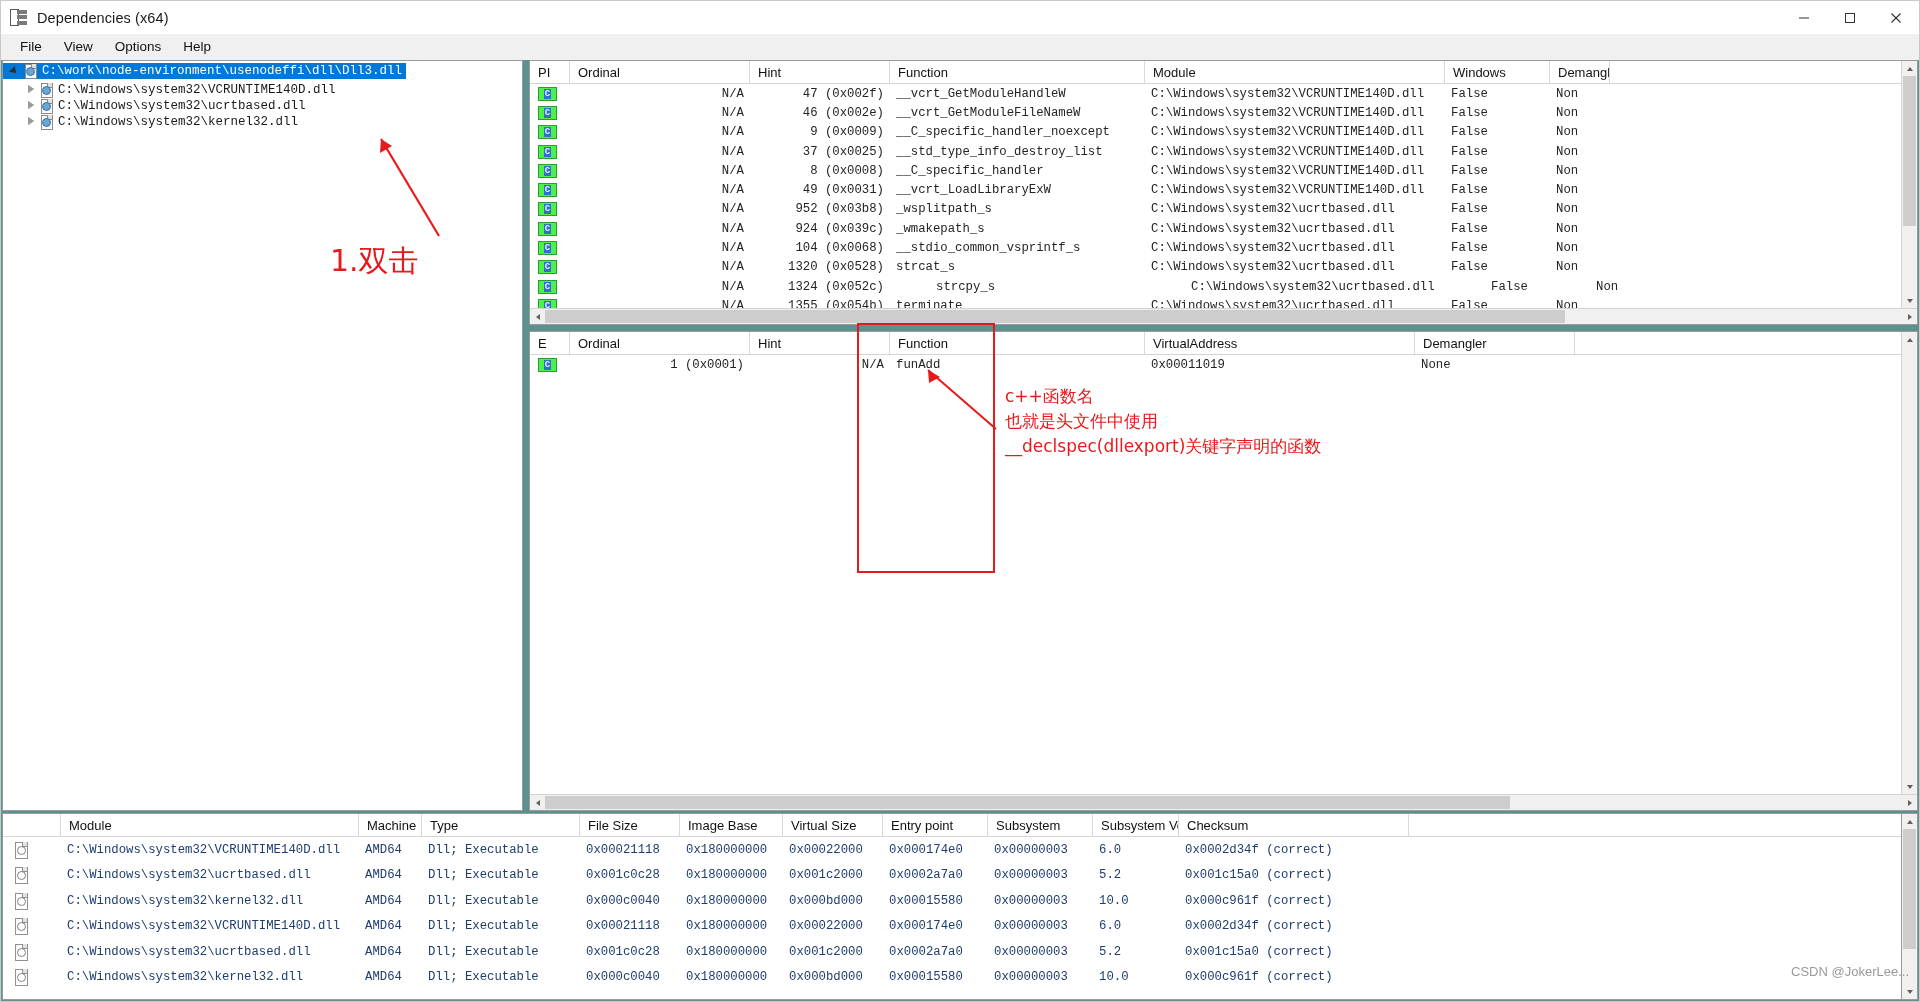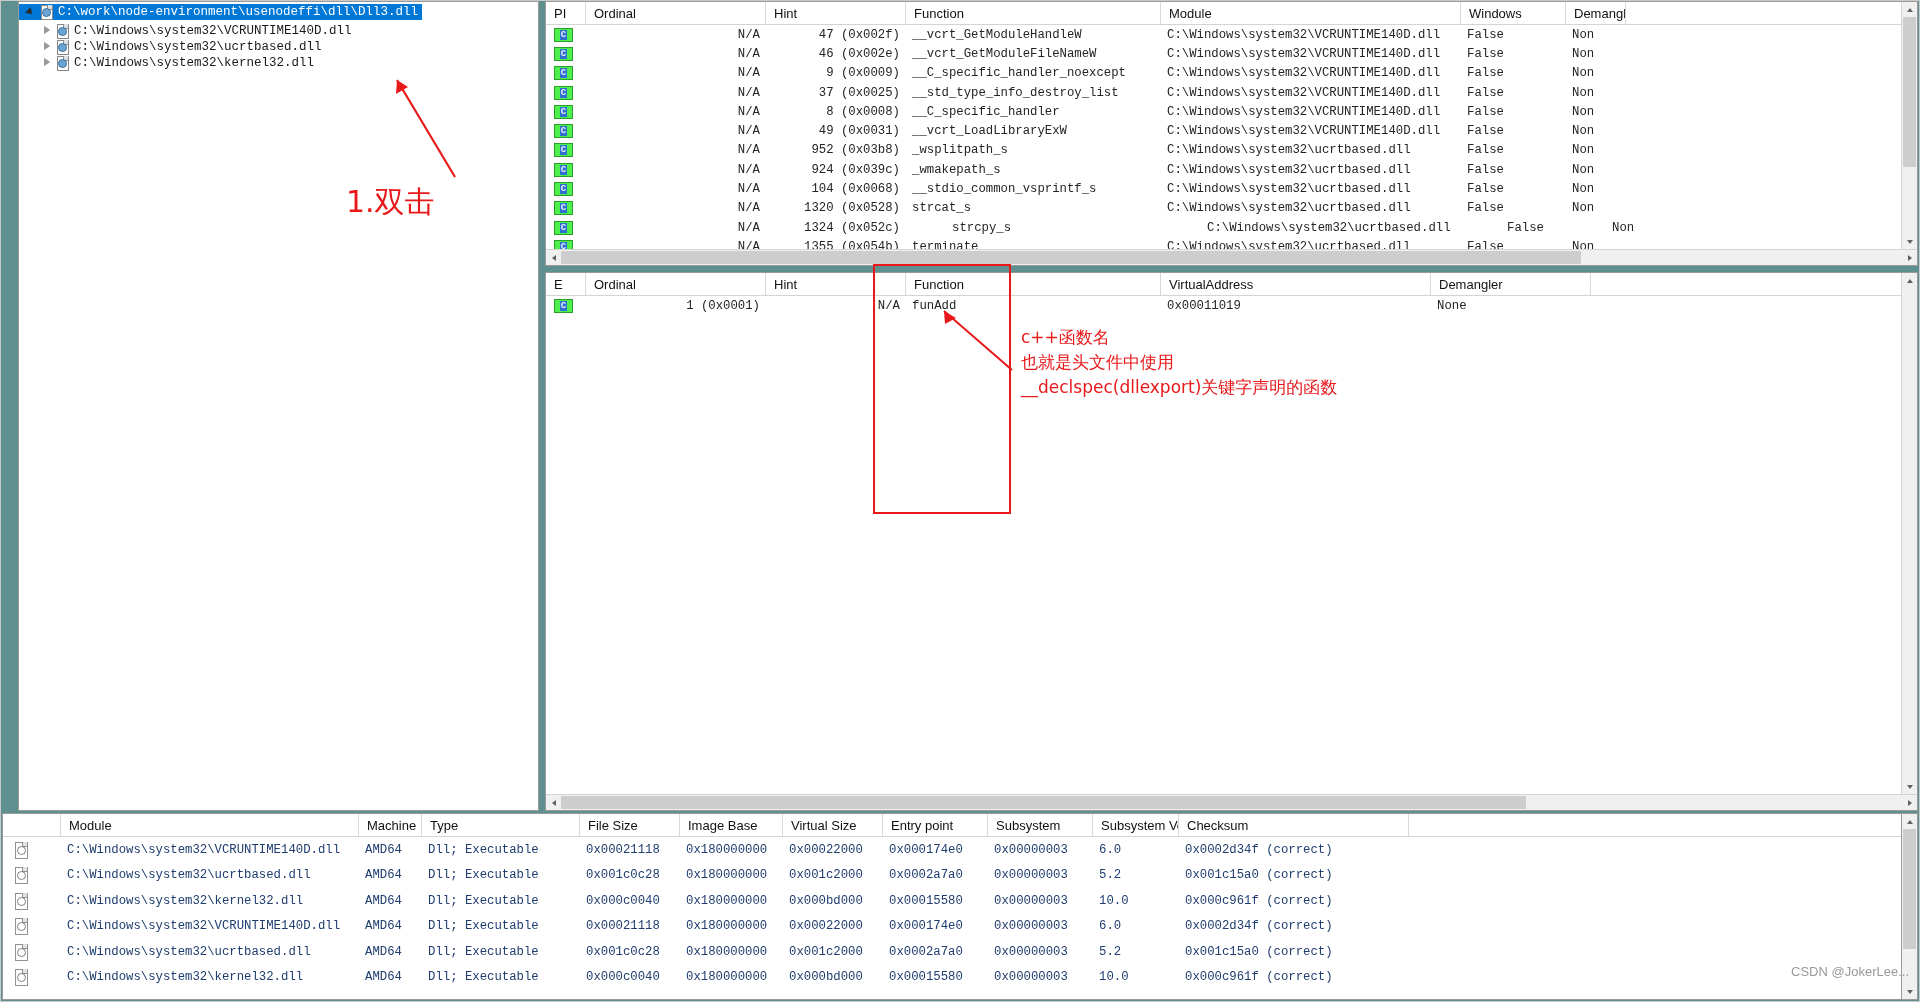--- a/index.html
+++ b/index.html
@@ -43,21 +43,21 @@
   .tab-label{font-size:13.5px;color:#111;margin-right:7px;}
   .tab-close{width:13px;height:13px;border-radius:50%;background:#c9c9c9;position:relative;}
   .tab-close:before,.tab-close:after{content:"";position:absolute;left:2.7px;top:6px;width:7.5px;
        height:1.6px;background:#fff;}
   .tab-close:before{transform:rotate(45deg);}
   .tab-close:after{transform:rotate(-45deg);}
 
   
   .main{flex:1;display:flex;min-height:0;background:#5f9090;}
   .left-pane{width:521px;min-width:521px;background:#fff;border:1px solid #9a9a9a;
-             box-sizing:border-box;margin:0 0 0 17px;position:relative;overflow:hidden;}
+             box-sizing:border-box;margin:0 0 0 1px;position:relative;overflow:hidden;}
   .splitterv{width:6px;background:#5f9090;}
   .right-pane{flex:1;display:flex;flex-direction:column;min-width:0;margin-right:1px;}
 
   
   .tree{padding-top:2px;font-family:"Liberation Mono", monospace;font-size:12.5px;}
   .tnode{display:flex;align-items:center;height:16px;padding-left:6px;white-space:nowrap;}
   .tnode.lvl1{padding-left:22px;}
   .arrow{width:13px;height:13px;position:relative;flex:none;}
   .arrow.expanded:after{content:"";position:absolute;left:2px;top:2.5px;
         border-left:6px solid #2b2b2b;border-top:4.5px solid transparent;
@@ -155,21 +155,54 @@
   .status-text{font-family:"Liberation Mono", monospace;font-size:12px;color:#333;
                white-space:nowrap;}
   .watermark{position:absolute;right:10px;bottom:22px;color:#9a9a9a;font-size:13px;
              font-family:"Liberation Sans", sans-serif;}
 </style>
 </head>
 <body>
 
 <div class="app">
 
-
+  <div class="titlebar">
+    <div class="title-ico">
+      <div class="sq s1"></div>
+        <div class="sq s2"></div>
+        <div class="sq s3"></div>
+        <div class="sq s4"></div>
+    </div>
+    <div class="title-text">Dependencies (x64)</div>
+    <div class="wbtns">
+      <div class="wbtn">
+        <svg width="12" height="12" viewBox="0 0 12 12">
+            <line x1="1" y1="6" x2="11" y2="6" stroke="#333" stroke-width="1"></line>
+          </svg>
+      </div>
+      <div class="wbtn">
+        <svg width="12" height="12" viewBox="0 0 12 12">
+            <rect x="1.5" y="1.5" width="9" height="9" fill="none" stroke="#333" stroke-width="1"></rect>
+          </svg>
+      </div>
+      <div class="wbtn close">
+        <svg width="12" height="12" viewBox="0 0 12 12">
+            <line x1="1.5" y1="1.5" x2="10.5" y2="10.5" stroke="#333" stroke-width="1.1"></line>
+            <line x1="10.5" y1="1.5" x2="1.5" y2="10.5" stroke="#333" stroke-width="1.1"></line>
+          </svg>
+      </div>
+    </div>
+  </div>
+
+  <div class="menubar">
+    <div class="menu-item">File</div>
+    <div class="menu-item">View</div>
+    <div class="menu-item">Options</div>
+    <div class="menu-item">Help</div>
+  </div>
 
 
   <div class="main">
 
     <div class="left-pane">
       <div class="tree" id="tree-container"><div class="tnode sel" style="display: inline-flex; margin-left: 0px;">
             <div class="arrow expanded"></div>
             <div class="dllico">
               <div class="pg"></div>
               <div class="cor"></div>

